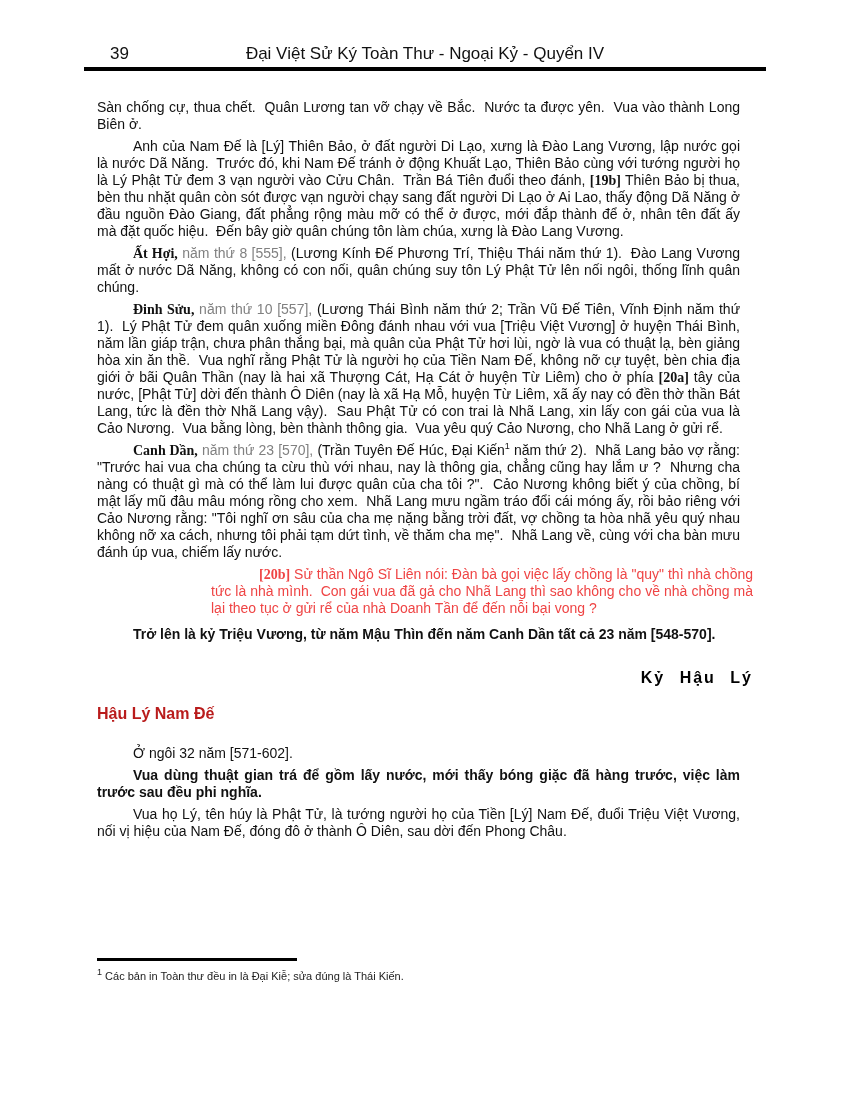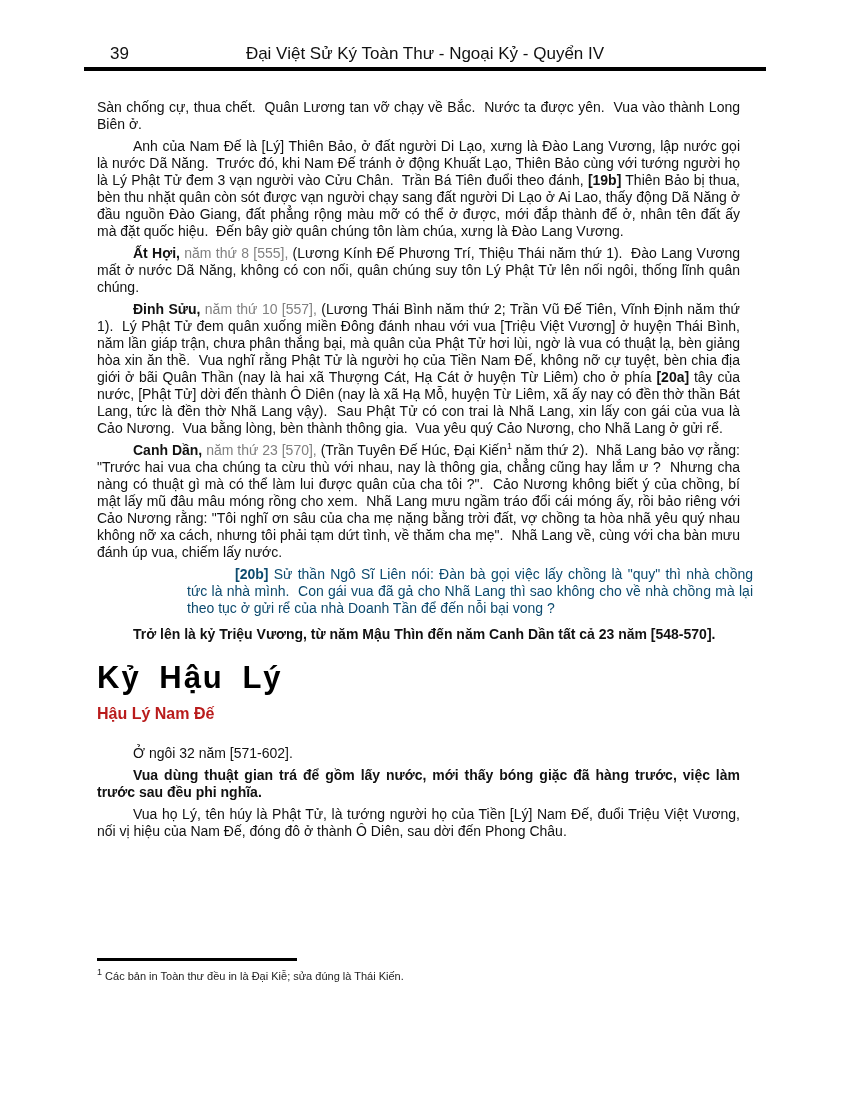--- a/index.html
+++ b/index.html
@@ -16,28 +16,28 @@
   .header-title { text-align:center; }
   .header-rule { position:absolute; left:84px; top:67px; width:682px; height:4px; background:#000000; }
 
   .doc-body {
     position:absolute; left:97px; top:99px; width:656px;
     font-size:14px; line-height:17px; text-align:justify;
   }
   .p { margin:0 13px 5px 0; text-indent:36px; }
   .p.noindent { text-indent:0; }
   .p-bold { font-weight:bold; }
-  .quote { margin:4px 0 9px 90px; text-indent:48px; color:#0c4a6e; }
-  .b { font-weight:bold; }
+  .quote { margin:4px 0 9px 114px; text-indent:48px; color:#ef4444; }
+  .b { font-weight:bold;font-family:Liberation Serif, serif; }
   .muted { color:#808080; }
   sup { font-size:9px; line-height:0; }
 
   .h1 {
-    margin:26px 0 19px 0; text-align:left;
-    font-size:31px; font-weight:bold; letter-spacing:2px; word-spacing:8px;
+    margin:26px 0 19px 0; text-align:right;
+    font-size:16px; font-weight:bold; letter-spacing:2px; word-spacing:8px;
     color:#000000; text-indent:0;
   }
   .h2 {
     margin:0 0 23px 0; text-align:left;
     font-size:16px; font-weight:bold; color:#b91c1c; text-indent:0;
   }
 
   .footnote-area { position:absolute; left:97px; top:958px; width:656px; }
   .footnote-rule { width:200px; height:3px; background:#000000; }
   .footnote { margin:8px 0 0 0; font-size:11px; line-height:14px; color:#222222; }

